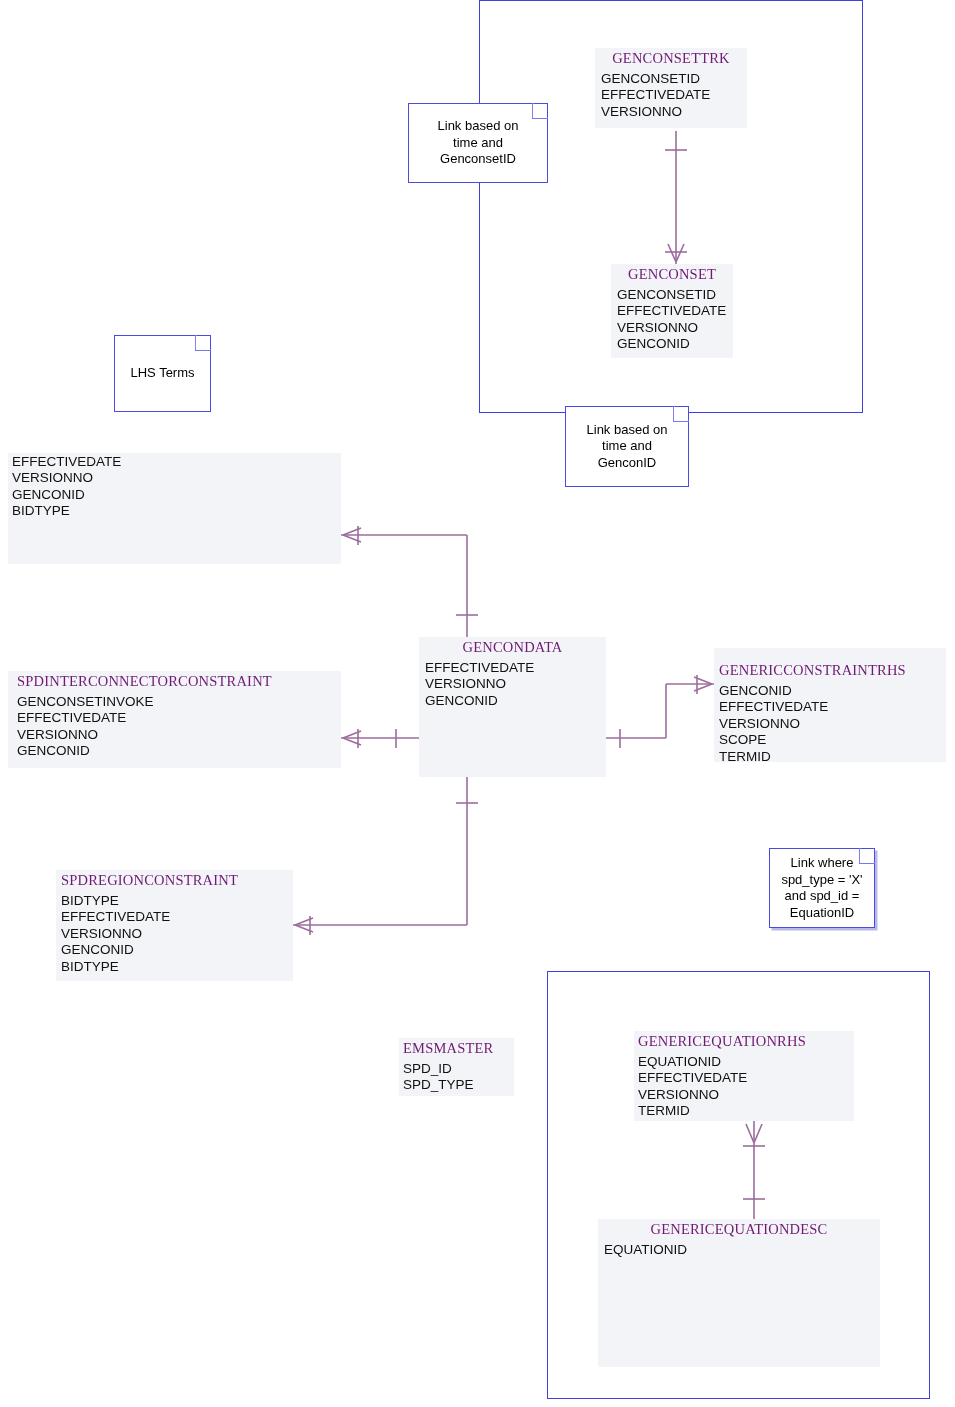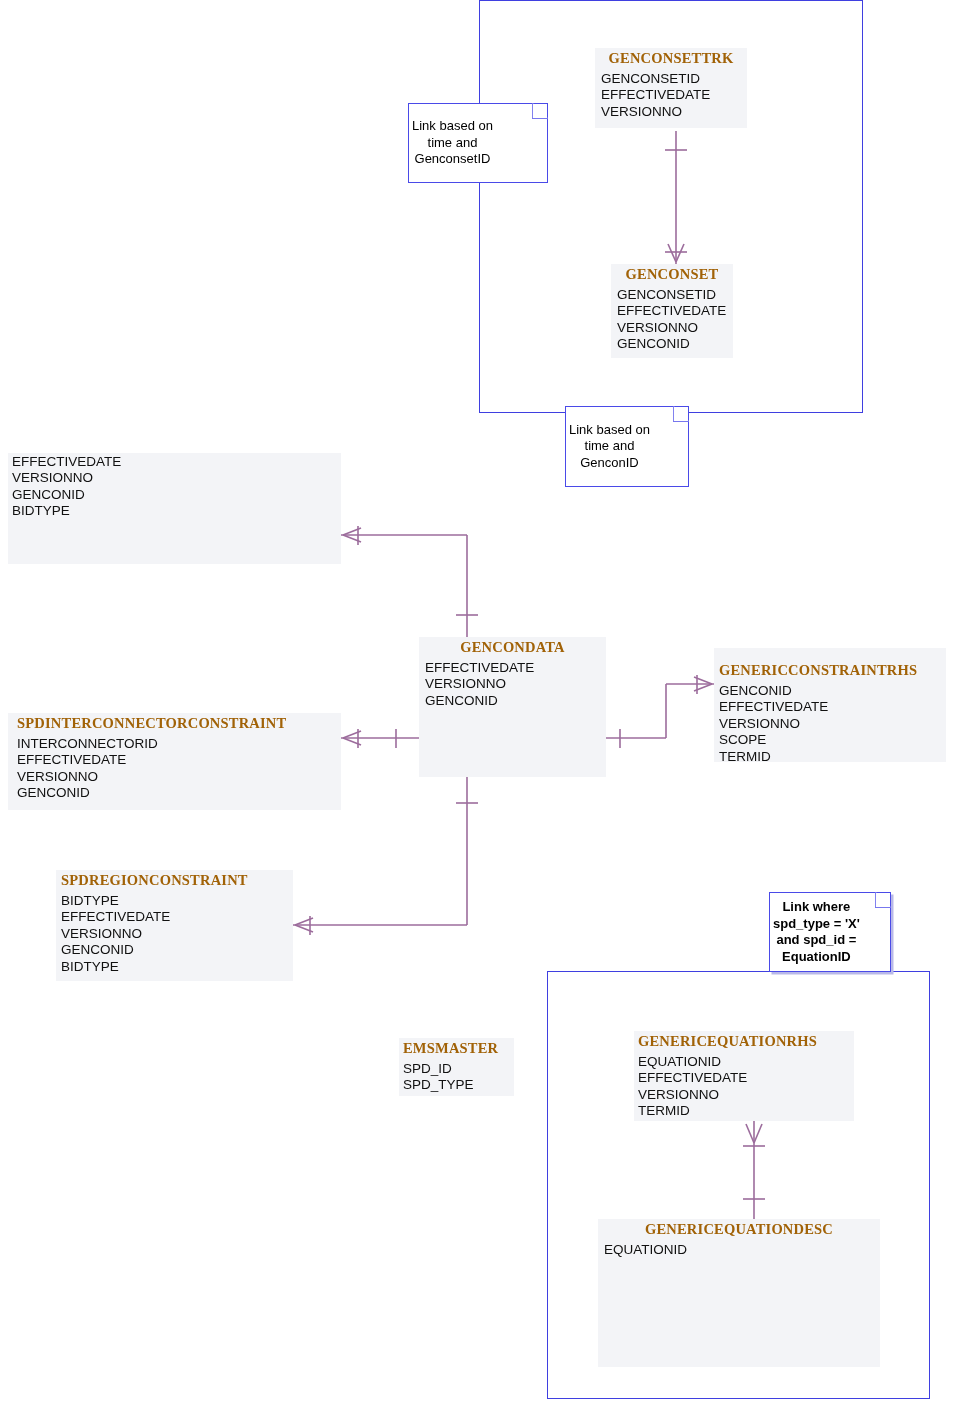--- a/index.html
+++ b/index.html
@@ -23,23 +23,23 @@
     border: 1.5px solid #3f3fe0;
     box-sizing: border-box;
     background: transparent;
   }
   .entity {
     position: absolute;
     box-sizing: border-box;
     background: #f3f4f7;
   }
   .entity .ent-title {
-    font-weight: bold;
+    font-weight: normal;
     font-size: 14.5px;
-    color: #a16207;
+    color: #701a75;
     text-align: center;
     padding: 2px 6px 3px 6px;
     letter-spacing: 0.2px;
     white-space: nowrap;
     font-family: "Liberation Serif", serif;
   }
   .entity .ent-attrs {
     font-size: 13.5px;
     color: #111111;
     padding: 1px 0 3px 6px;
@@ -52,21 +52,21 @@
   .note {
     position: absolute;
     box-sizing: border-box;
     border: 1.3px solid #4a4ae8;
     background: #ffffff;
     font-size: 13px;
     color: #000000;
     text-align: center;
     display: flex;
     align-items: center;
-    justify-content: flex-start;
+    justify-content: center;
     line-height: 16.5px;
   }
   .note .note-text { padding: 0 3px; }
   .note .dogear {
     position: absolute;
     top: -1.3px;
     right: -1.3px;
     width: 15px;
     height: 15px;
     background: #ffffff;
@@ -163,24 +163,24 @@
 
   <div class="entity" style="left:8px; top:453px; width:333px; height:111px;">
     <div class="ent-attrs" style="padding-left:4px;">
       <div>EFFECTIVEDATE</div>
       <div>VERSIONNO</div>
       <div>GENCONID</div>
       <div>BIDTYPE</div>
     </div>
   </div>
 
-  <div class="entity" style="left:8px; top:671px; width:333px; height:97px;margin-top:42px;">
+  <div class="entity" style="left:8px; top:671px; width:333px; height:97px;">
     <div class="ent-title" style="text-align:left; padding-left:9px;">SPDINTERCONNECTORCONSTRAINT</div>
     <div class="ent-attrs" style="padding-left:9px;">
-      <div>INTERCONNECTORID</div>
+      <div>GENCONSETINVOKE</div>
       <div>EFFECTIVEDATE</div>
       <div>VERSIONNO</div>
       <div>GENCONID</div>
     </div>
   </div>
 
   <div class="entity" style="left:56px; top:870px; width:237px; height:111px;">
     <div class="ent-title" style="text-align:left; padding-left:5px;">SPDREGIONCONSTRAINT</div>
     <div class="ent-attrs" style="padding-left:5px;">
       <div>BIDTYPE</div>
@@ -238,32 +238,38 @@
 
   <div class="note" style="left:408px; top:103px; width:140px; height:80px;">
     <div class="note-text">
       <div>Link based on</div>
       <div>time and</div>
       <div>GenconsetID</div>
     </div>
     <div class="dogear" style="clip-path: polygon(0 0, 100% 100%, 0 100%);"></div>
   </div>
 
+  <div class="note" style="left:114px; top:335px; width:97px; height:77px;">
+    <div class="note-text">
+      <div>LHS Terms</div>
+    </div>
+    <div class="dogear" style="clip-path: polygon(0 0, 100% 100%, 0 100%);"></div>
+  </div>
 
   <div class="note" style="left:565px; top:406px; width:124px; height:81px;">
     <div class="note-text">
       <div>Link based on</div>
       <div>time and</div>
       <div>GenconID</div>
     </div>
     <div class="dogear" style="clip-path: polygon(0 0, 100% 100%, 0 100%);"></div>
   </div>
 
 
-  <div class="note shadowed" style="left:769px; top:892px; width:122px; height:80px;font-weight:bold;">
+  <div class="note shadowed" style="left:769px; top:848px; width:106px; height:80px;">
     <div class="note-text">
       <div>Link where</div>
       <div>spd_type = 'X'</div>
       <div>and spd_id =</div>
       <div>EquationID</div>
     </div>
     <div class="dogear" style="clip-path: polygon(0 0, 100% 100%, 0 100%);"></div>
   </div>
 
 </div>

